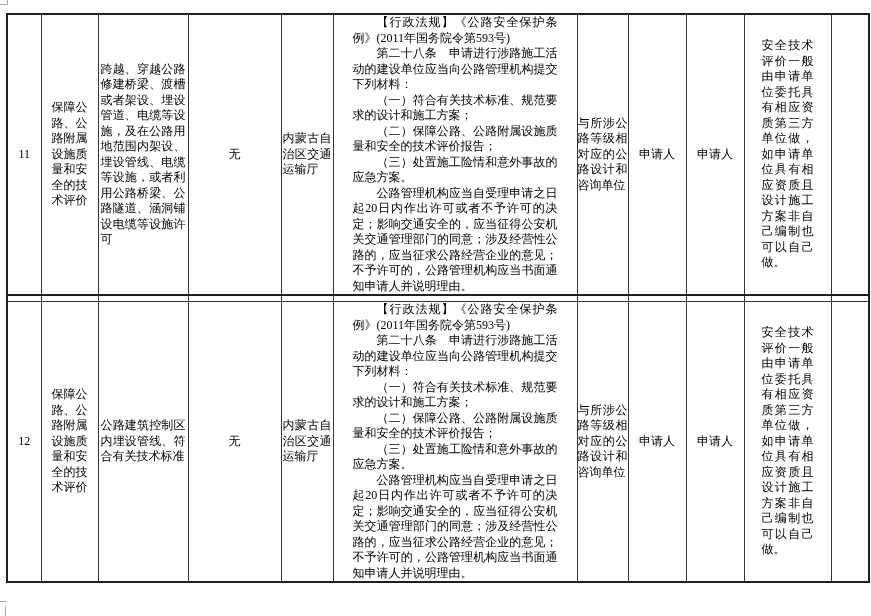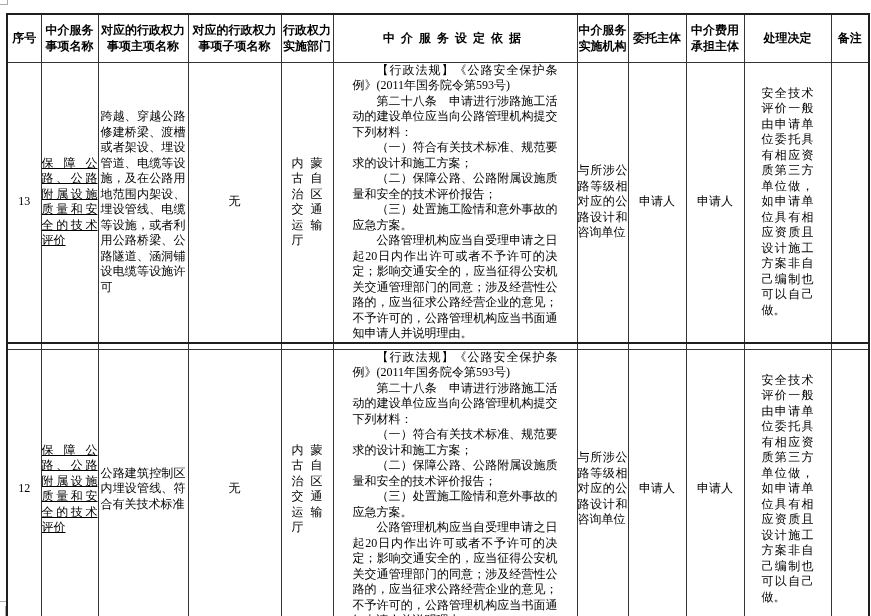--- a/index.html
+++ b/index.html
@@ -24,23 +24,23 @@
     font-weight:bold;font-size:12px;line-height:16px;
     text-align:center;vertical-align:middle;padding:1px;
   }
   td{font-size:12px;line-height:15.5px;vertical-align:middle;padding:1px 2px;}
   tr.hdr{height:48px;}
   tr.r1{height:268px;}
   tr.r2{height:266px;}
   tr.gap td{height:5px;padding:0;border-top:2px solid #1f1f1f;border-bottom:1px solid #343434;}
   th.h-basis{letter-spacing:0.5em;}
   td.c-seq,td.c-sub,td.c-client,td.c-fee{text-align:center;}
-  td.c-service{text-align:justify;padding:1px 0;text-decoration:underline;}
+  td.c-service{text-align:justify;padding:1px 10px;}
   td.c-main{text-align:justify;padding:3px 2px;}
-  td.c-dept{text-align:justify;padding:10px;}
+  td.c-dept{text-align:justify;padding:1px;}
   td.c-agency{text-align:justify;padding:0;}
   td.c-decision{text-align:justify;padding:17px;}
   td.c-basis{padding:0 19px;text-align:justify;}
   td.c-basis p{margin:0;text-indent:2em;text-align:justify;}
 </style>
 </head>
 <body>
 
 <div class="margin-mark" id="mk-tl-h"></div>
 <div class="margin-mark" id="mk-tl-v"></div>
@@ -56,36 +56,23 @@
       <col style="width:52px">
       <col style="width:244px">
     <col style="width:51px">
       <col style="width:58px">
       <col style="width:58px">
     <col style="width:87px">
       <col style="width:38px">
   </colgroup>
 
   <tbody>
-      <tr class="hdr">
-    <th>序号</th>
-    <th>中介服务事项名称</th>
-    <th>对应的行政权力事项主项名称</th>
-    <th>对应的行政权力事项子项名称</th>
-    <th>行政权力实施部门</th>
-    <th class="h-basis">中介服务设定依据</th>
-    <th>中介服务实施机构</th>
-    <th>委托主体</th>
-    <th>中介费用承担主体</th>
-    <th>处理决定</th>
-    <th>备注</th>
-  </tr>
 
   <tr class="r1">
-    <td class="c-seq">13</td>
+    <td class="c-seq">11</td>
     <td class="c-service">保障公路、公路附属设施质量和安全的技术评价</td>
     <td class="c-main">跨越、穿越公路修建桥梁、渡槽或者架设、埋设管道、电缆等设施，及在公路用地范围内架设、埋设管线、电缆等设施，或者利用公路桥梁、公路隧道、涵洞铺设电缆等设施许可</td>
     <td class="c-sub">无</td>
     <td class="c-dept">内蒙古自治区交通运输厅</td>
     <td class="c-basis">
       <p>【行政法规】《公路安全保护条例》(2011年国务院令第593号)</p>
       <p>第二十八条　申请进行涉路施工活动的建设单位应当向公路管理机构提交下列材料：</p>
       <p>（一）符合有关技术标准、规范要求的设计和施工方案；</p>
       <p>（二）保障公路、公路附属设施质量和安全的技术评价报告；</p>
       <p>（三）处置施工险情和意外事故的应急方案。</p>

